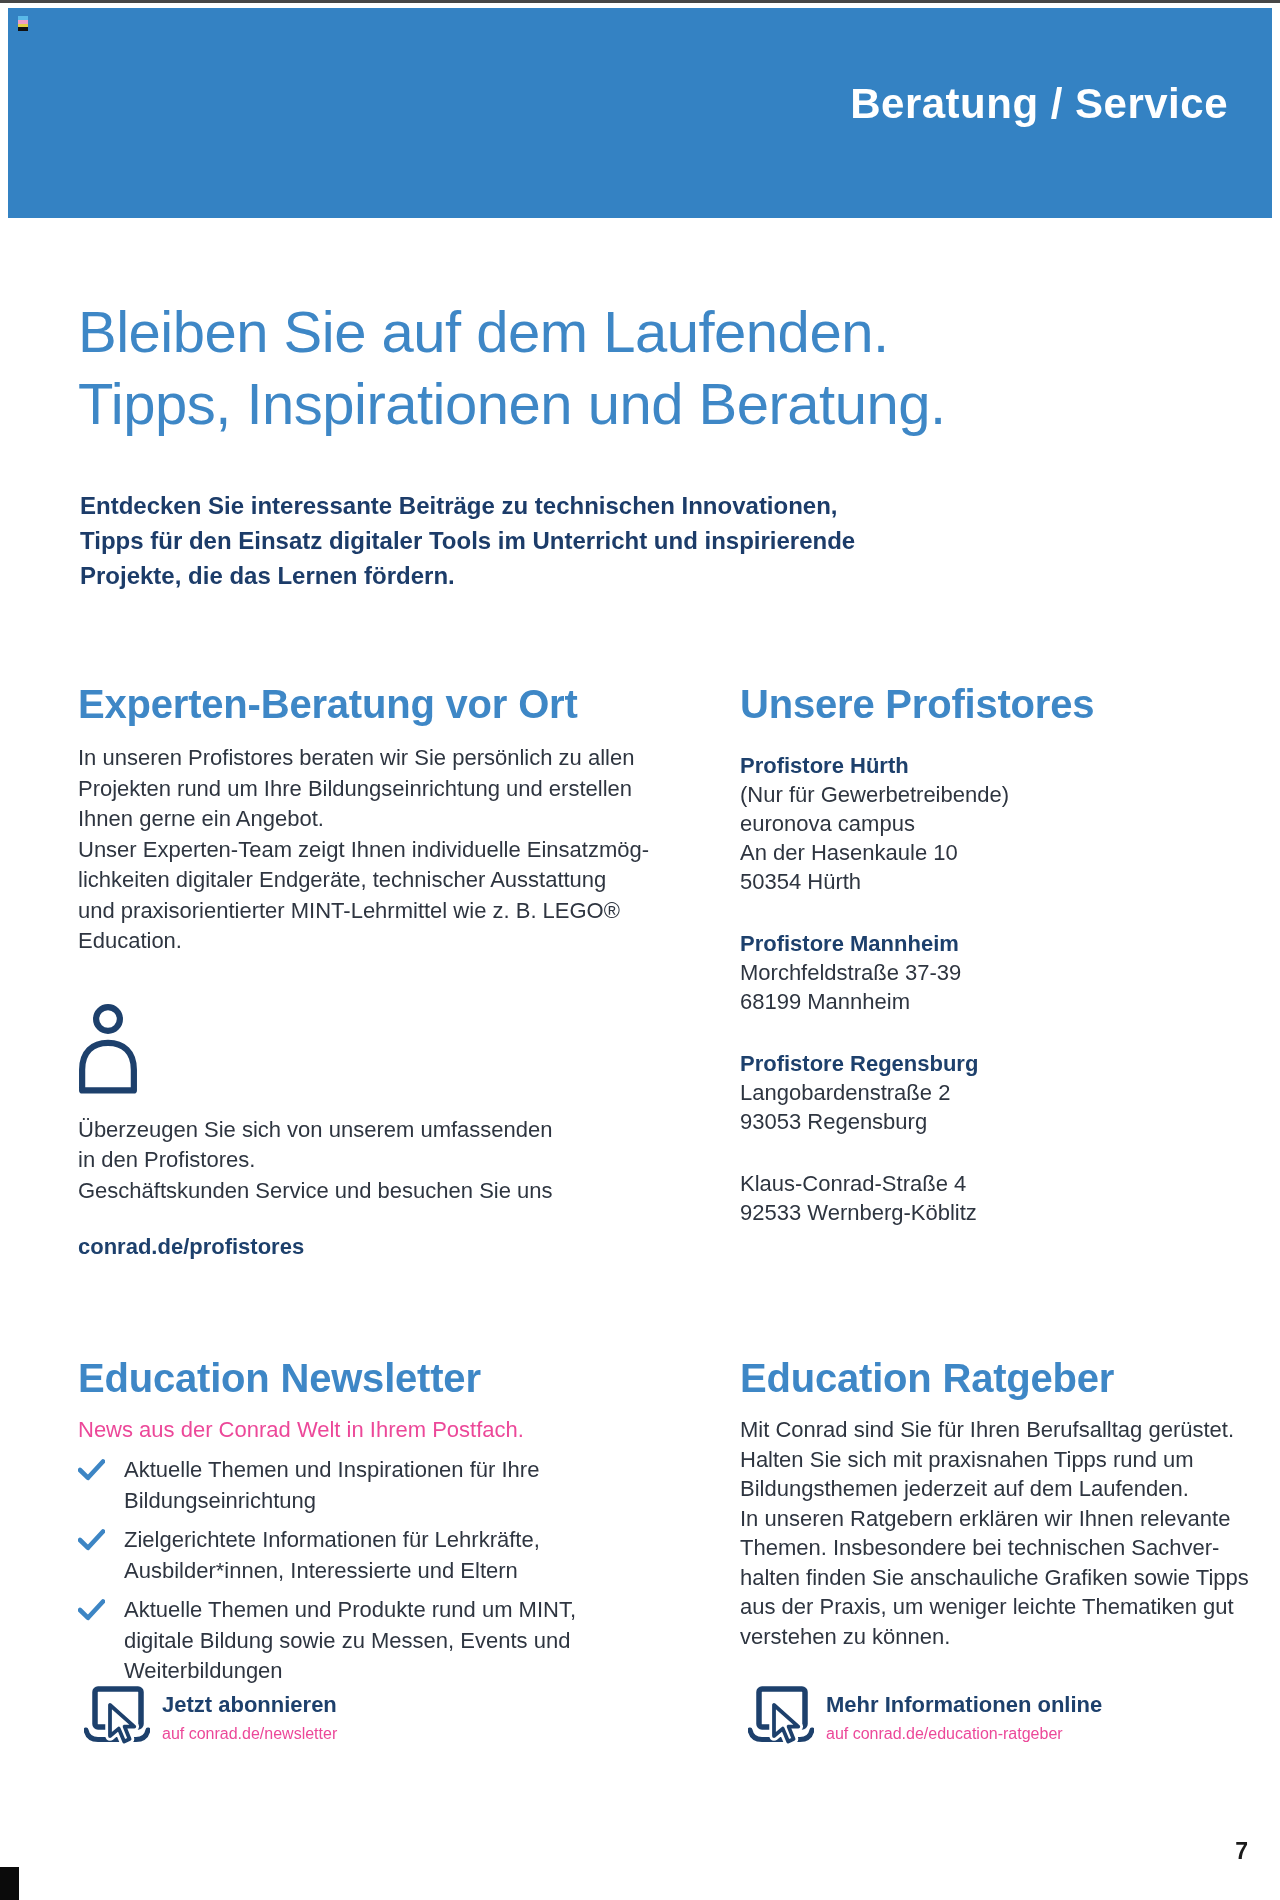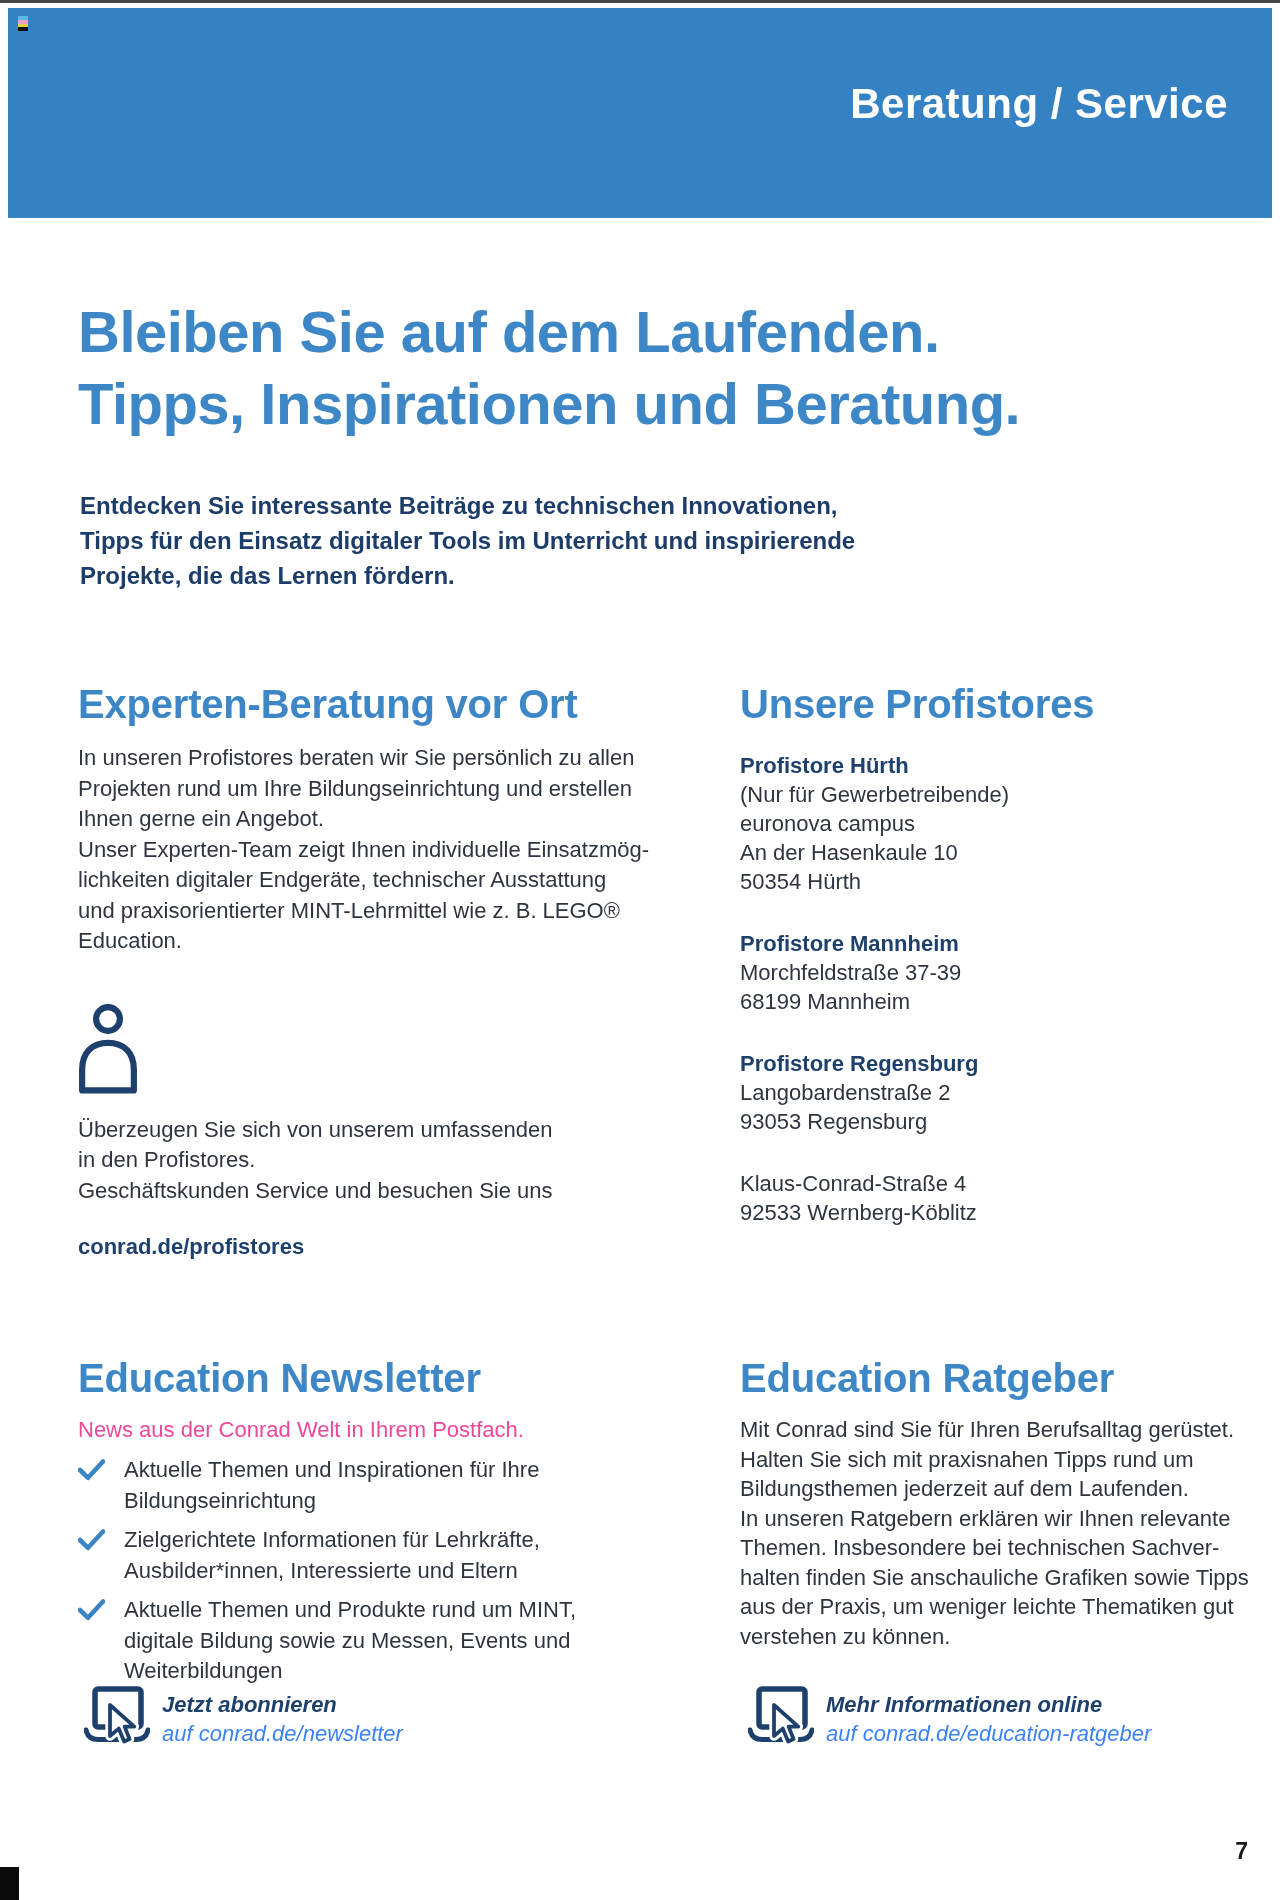--- a/index.html
+++ b/index.html
@@ -16,21 +16,21 @@
   .reg-mark { position:absolute; top:8px; left:10px; width:10px; height:15px; display:flex; flex-direction:column; }
   .reg-mark span { flex:1; }
   .band-title {
     position:absolute; right:44px; top:72px;
     color:#ffffff; font-size:42px; font-weight:bold; letter-spacing:0.5px; white-space:nowrap;
   }
 
   
   .h1 {
     position:absolute; left:78px; top:296px;
-    font-size:58px; line-height:72px; font-weight:bold;
+    font-size:58px; line-height:72px; font-weight:normal;
     color:#3e87c6; letter-spacing:-0.5px; white-space:nowrap;
   }
   .intro {
     position:absolute; left:80px; top:488px;
     font-size:24px; line-height:35px; font-weight:bold; color:#1c3c69;
   }
   .intro div { white-space:nowrap; }
 
   
   .section { position:absolute; }
@@ -63,23 +63,23 @@
 
   .ratgeber { left:740px; top:1356px; width:500px; }
   .ratgeber .sec-heading { margin-bottom:14px; }
   .ratgeber .body-line { line-height:29.5px; }
 
   
   .cta { position:absolute; display:flex; align-items:flex-start; }
   .cta-left  { left:84px;  top:1686px; }
   .cta-right { left:748px; top:1686px; }
   .cta-icon-box { width:66px; flex:0 0 66px; margin-right:12px; }
-  .cta-text { padding-top:4px;font-style:italic; }
+  .cta-text { padding-top:4px; }
   .cta-title { font-size:22px; font-weight:bold; color:#1d406c; line-height:29px; white-space:nowrap; }
-  .cta-sub   { font-size:22px; color:#3b82f6; line-height:29px; white-space:nowrap; }
+  .cta-sub   { font-size:16px; color:#ec4899; line-height:29px; white-space:nowrap; }
 
   
   .page-number { position:absolute; right:32px; top:1838px; font-size:23px; font-weight:600; color:#1b1b1b; }
   .corner-block { position:absolute; left:0; bottom:0; width:19px; height:33px; background:#0b0b0b; }
 </style>
 </head>
 <body>
 
 <div class="page">
   <div class="top-edge"></div>

